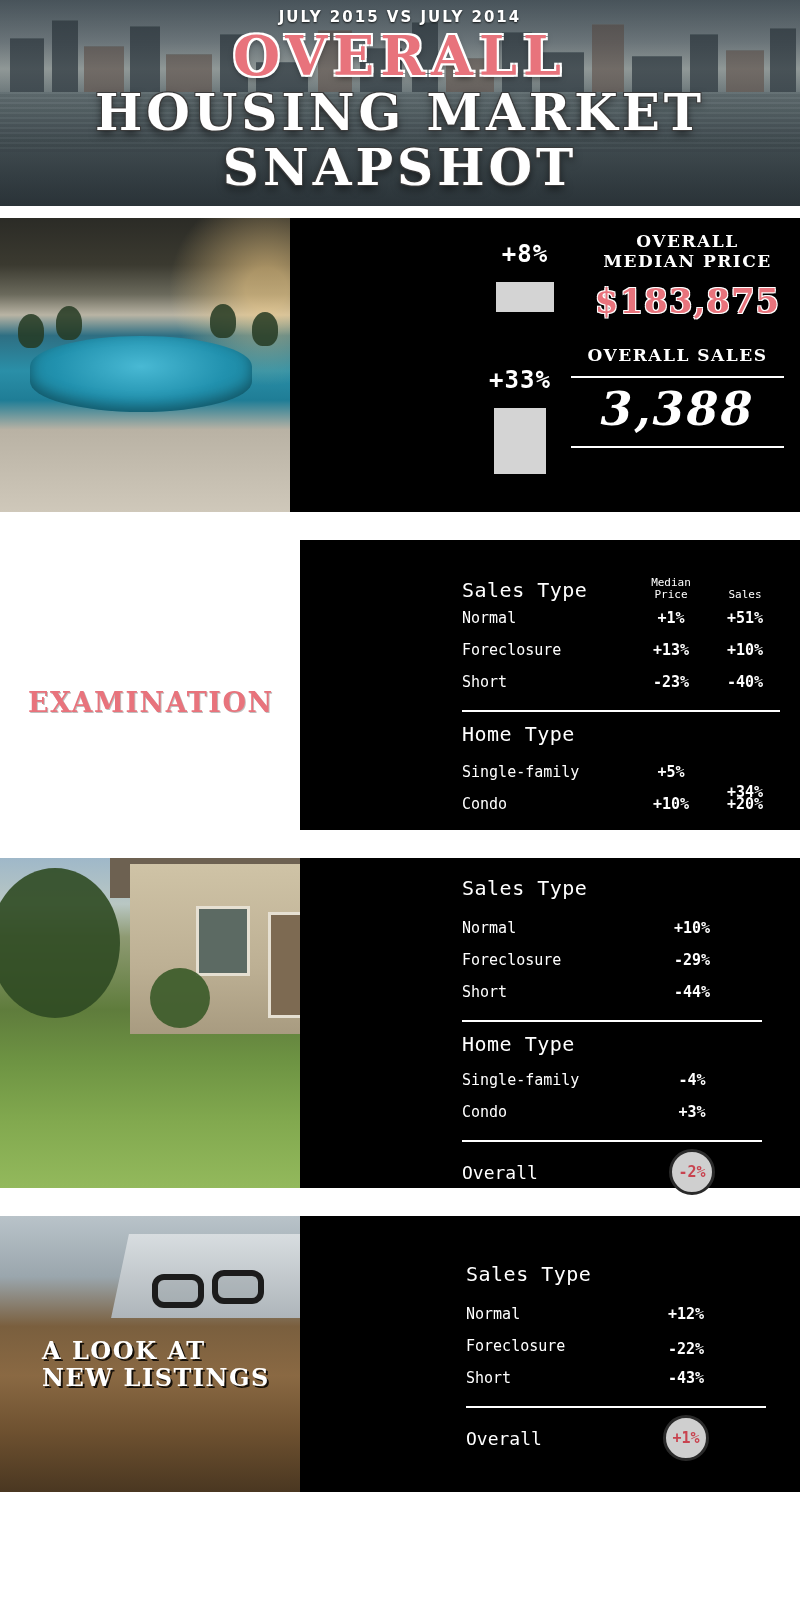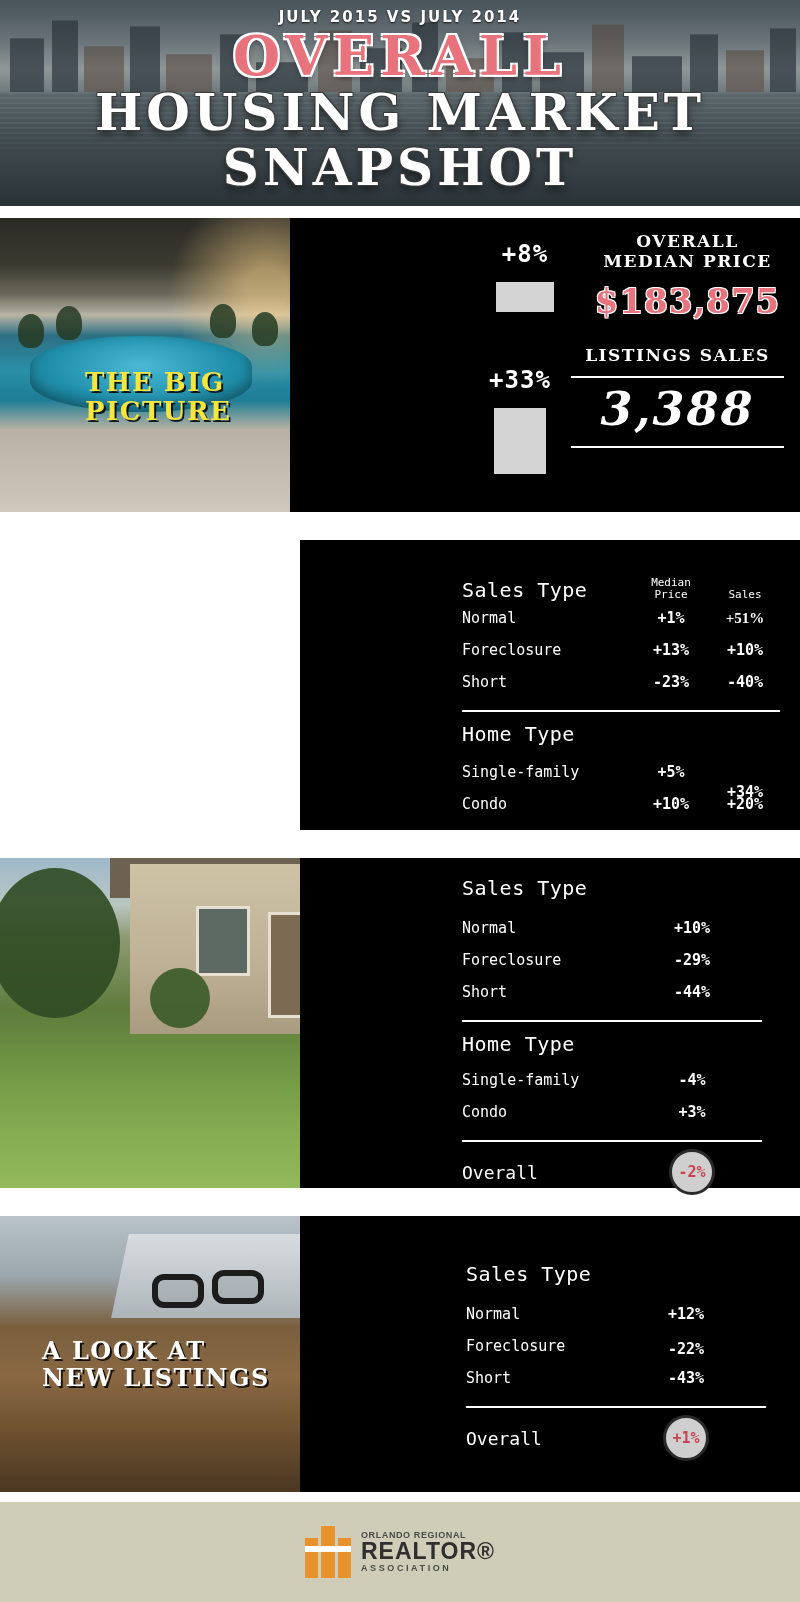--- a/index.html
+++ b/index.html
@@ -297,68 +297,66 @@
       <div class="shrub" style="left:18px;  top:96px;"></div>
       <div class="shrub" style="left:56px;  top:88px;"></div>
       <div class="shrub" style="left:210px; top:86px;"></div>
       <div class="shrub" style="left:252px; top:94px;"></div>
       <div class="shrub" style="left:296px; top:84px; height:46px;"></div>
     </div>
 
     <div class="sec-black" style="width:460px;"></div>
     <div class="chev" style="left:290px; width:110px;"></div>
 
-    <div class="label-overlay label">
-      THE BIG<br>PICTURE
-    </div>
 
     <div class="stat-block" style="left:460px; top:22px; width:130px;">
       <div class="stat-pct" style="text-align:center;">+8%</div>
       <div class="stat-bar" style="width:58px;height:30px;margin:14px auto 0;"></div>
     </div>
     <div class="stat-block" style="left:585px; top:14px; width:205px;">
       <div class="stat-head">OVERALL</div>
       <div class="stat-head">MEDIAN PRICE</div>
       <div class="stat-big-price" style="margin-top:10px;">$183,875</div>
     </div>
 
     <div class="stat-block" style="left:455px; top:148px; width:130px;">
       <div class="stat-pct" style="text-align:center;">+33%</div>
       <div class="stat-bar" style="width:52px;height:66px;margin:14px auto 0;"></div>
     </div>
     <div class="stat-block" style="left:565px; top:128px; width:225px;">
-      <div class="stat-head">LISTINGS SALES</div>
+      <div class="stat-head">OVERALL SALES</div>
       <div class="rule" style="margin:10px 6px 0;"></div>
       <div class="stat-big-num" style="margin-top:4px;">3,388</div>
       <div class="rule" style="margin:10px 6px 0;"></div>
     </div>
   </div>
 
   <div class="gap" style="height:28px;"></div>
 
   <div class="section" id="sec2">
     <div class="sec-black" style="width:460px;"></div>
     <div class="chev" style="left:300px; width:110px;"></div>
 
     <div class="label-overlay label">
       <br>
+      <span>EXAMINATION</span>
     </div>
 
     <div class="tbl" style="left:462px; top:16px; width:318px;">
 
       <div class="tbl-head-row" style="height:46px;">
         <div class="grp-title" style="flex:0 0 170px;">Sales Type</div>
         <div class="col-h" style="flex:0 0 78px;">Median Price</div>
         <div class="col-h" style="flex:0 0 70px;">Sales</div>
       </div>
 
       <div class="row" style="height:32px;">
         <div class="c-name" style="flex:0 0 170px;">Normal</div>
         <div class="c-val" style="flex:0 0 78px;">+1%</div>
-        <div class="c-val" style="flex:0 0 70px;font-family:Liberation Serif, serif;">+51%</div>
+        <div class="c-val" style="flex:0 0 70px;">+51%</div>
       </div>
       <div class="row" style="height:32px;">
         <div class="c-name" style="flex:0 0 170px;">Foreclosure</div>
         <div class="c-val" style="flex:0 0 78px;">+13%</div>
         <div class="c-val" style="flex:0 0 70px;">+10%</div>
       </div>
       <div class="row" style="height:32px;">
         <div class="c-name" style="flex:0 0 170px;">Short</div>
         <div class="c-val" style="flex:0 0 78px;">-23%</div>
         <div class="c-val" style="flex:0 0 70px;">-40%</div>
@@ -475,29 +473,14 @@
 
       <div class="row" style="height:48px;">
         <div class="c-name" style="flex:0 0 180px; font-size:18px;">Overall</div>
         <div style="flex:0 0 80px; display:flex; justify-content:center;">
           <span class="badge" style="color:#c8434f;">+1%</span>
         </div>
       </div>
     </div>
   </div>
 
-  <div class="footer">
-    <div class="logo-wrap">
-      <div class="logo-mark">
-        <div class="block" style="left:0;  top:12px; width:13px; height:40px;"></div>
-        <div class="block" style="left:16px;top:0;   width:14px; height:52px;"></div>
-        <div class="block" style="left:33px;top:12px;width:13px; height:40px;"></div>
-        <div class="block" style="left:0;  top:20px; width:46px; height:6px; background:#ffffff;"></div>
-      </div>
-      <div class="logo-text">
-        <div class="logo-l1">ORLANDO REGIONAL</div>
-        <div class="logo-l2">REALTOR®</div>
-        <div class="logo-l3">ASSOCIATION</div>
-      </div>
-    </div>
-  </div>
 
 </div>
 
 </body></html>

